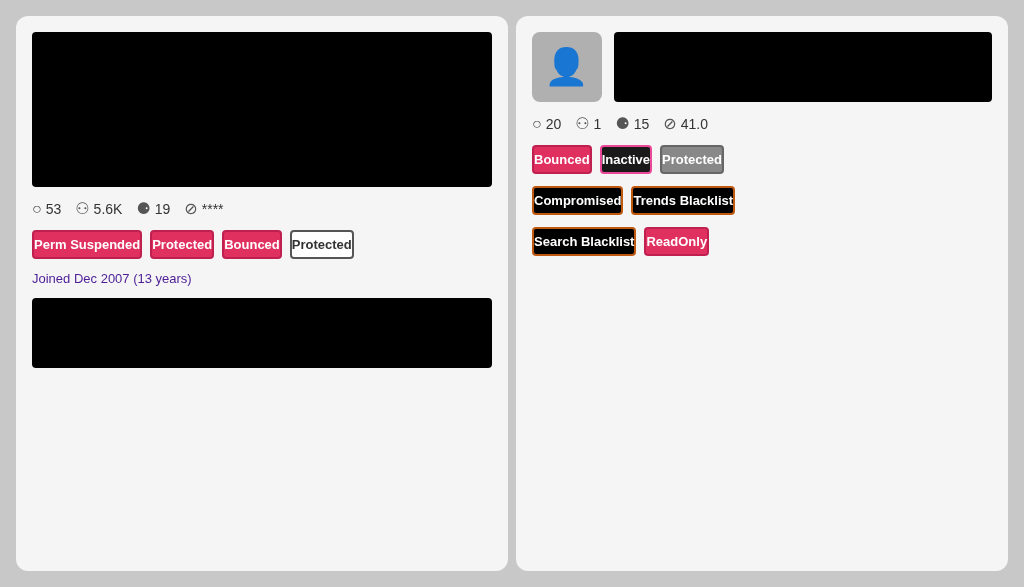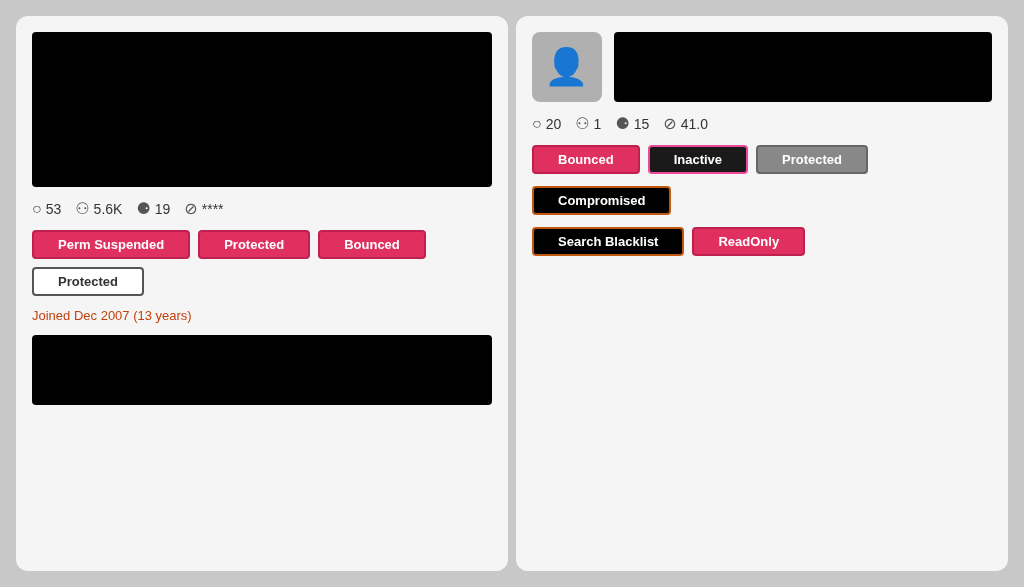--- a/index.html
+++ b/index.html
@@ -53,39 +53,39 @@
     .stat-icon {
       font-size: 16px;
       color: #555;
     }
     .tags-row {
       display: flex;
       flex-wrap: wrap;
       gap: 8px;
     }
     .tag {
-      padding: 5px 24px;
+      padding: 5px 0;
       border-radius: 4px;
       font-size: 13px;
       font-weight: 600;
       color: #fff;
       cursor: pointer;
     }
     .tag-pink { background: #e03060; border: 2px solid #c02050; }
     .tag-black { background: #1a1a1a; border: 2px solid #ec4899; }
     .tag-gray { background: #888; border: 2px solid #666; }
     .tag-orange { background: #000000; border: 2px solid #c05810; }
     .tag-outline {
       background: #fff;
       border: 2px solid #555;
       color: #333;
     }
     .joined-text {
       font-size: 13px;
-      color: #c2410c;
+      color: #4c1d95;
     }
     .black-box-small {
       background: #000;
       width: 100%;
       height: 70px;
       border-radius: 4px;
     }
     .account-details-row {
       display: flex;
       justify-content: space-between;
@@ -193,20 +193,21 @@
     </div>
 
     <div class="tags-row">
       <button class="tag tag-pink">Bounced</button>
       <button class="tag tag-black">Inactive</button>
       <button class="tag tag-gray">Protected</button>
     </div>
 
     <div class="tags-row">
       <button class="tag tag-orange">Compromised</button>
+      <button class="tag tag-orange">Trends Blacklist</button>
     </div>
 
     <div class="tags-row">
       <button class="tag tag-orange">Search Blacklist</button>
       <button class="tag tag-pink">ReadOnly</button>
     </div>
   </div>
 
 </div>
 

